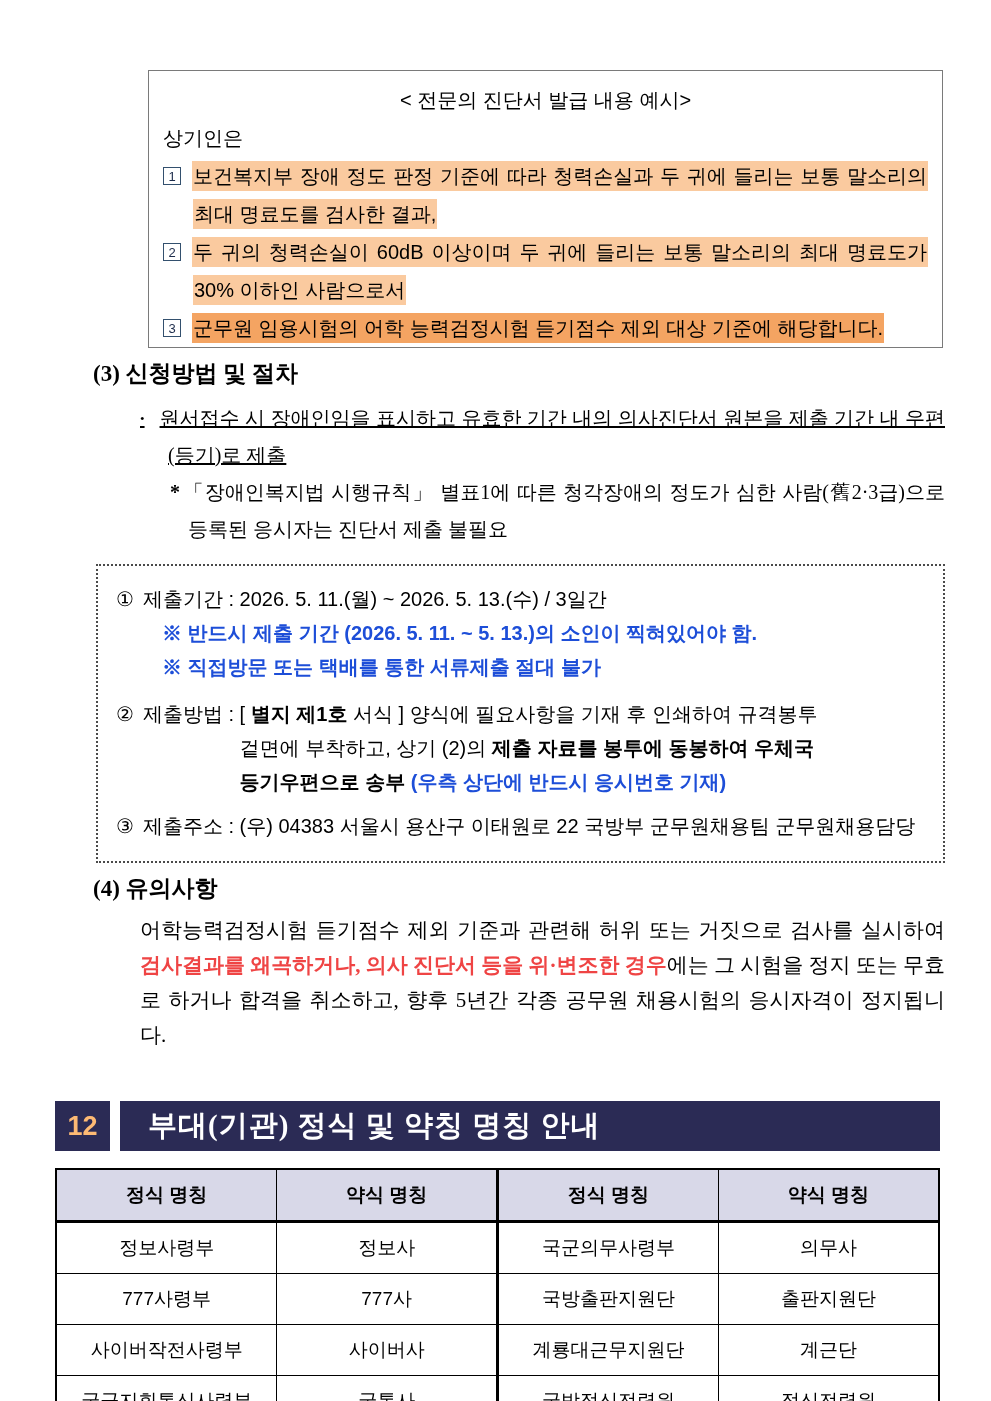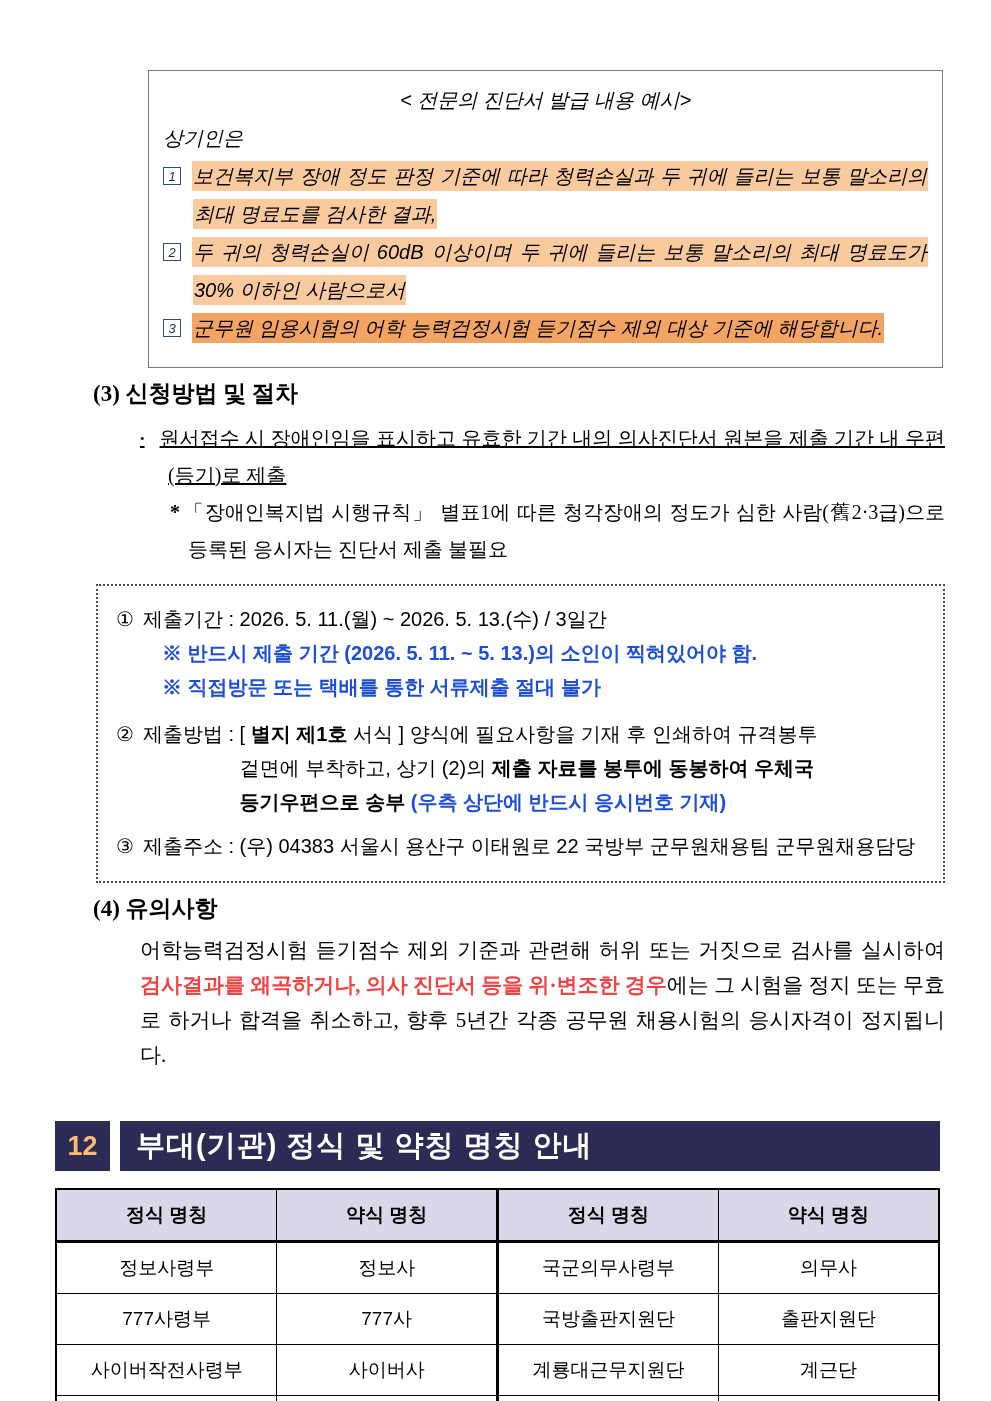--- a/index.html
+++ b/index.html
@@ -8,23 +8,23 @@
     width: 991px; height: 1401px;
     font-family: "Liberation Serif", serif;
     color: #000;
   }
   .page { position: relative; width: 991px; height: 1401px; overflow: hidden; background: #fff; }
 
   
   .example-box {
     margin: 70px 48px 0 148px;
     border: 1px solid #7a7a7a;
-    padding: 10px 14px 20px 14px;
+    padding: 10px 14px 0 14px;
     font-family: "Liberation Sans", sans-serif;
-    font-size: 20px; line-height: 38px; font-style: italic;
+    font-size: 20px; line-height: 38px;
   }
   .ex-title { text-align: center; }
   .ex-item { padding-left: 30px; text-indent: -30px; text-align: justify; }
   .boxnum {
     display: inline-block; width: 18px; height: 18px; line-height: 17px;
     text-align: center; text-indent: 0;
     border: 1px solid #33506e; background: #fff; color: #1c2b4a;
     font-size: 13px; margin-right: 11px; vertical-align: 2px;
     font-family: "Liberation Sans", sans-serif;
   }
@@ -71,21 +71,21 @@
   }
 
   
   .banner { margin: 48px 51px 0 55px; height: 50px; display: flex; font-family: "Liberation Sans", sans-serif; }
   .banner-num {
     width: 55px; background: #2B2B55; color: #fdba74; font-weight: bold; font-size: 27px;
     display: flex; align-items: center; justify-content: center; margin-right: 10px;
   }
   .banner-title {
     flex: 1; background: #2B2B55; color: #fff; font-weight: bold; font-size: 29px;
-    display: flex; align-items: center; padding-left: 16px; letter-spacing: 1px;
+    display: flex; align-items: center; padding-left: 28px; letter-spacing: 1px; font-family: Liberation Serif, serif;
   }
 
   
   .units {
     margin: 17px 51px 0 55px; width: 885px;
     border-collapse: collapse; table-layout: fixed;
     font-family: "Liberation Sans", sans-serif; font-size: 19px; text-align: center;
     border: 2px solid #000;
   }
   .units th, .units td { border: 1px solid #000; height: 43px; padding: 12px; }

